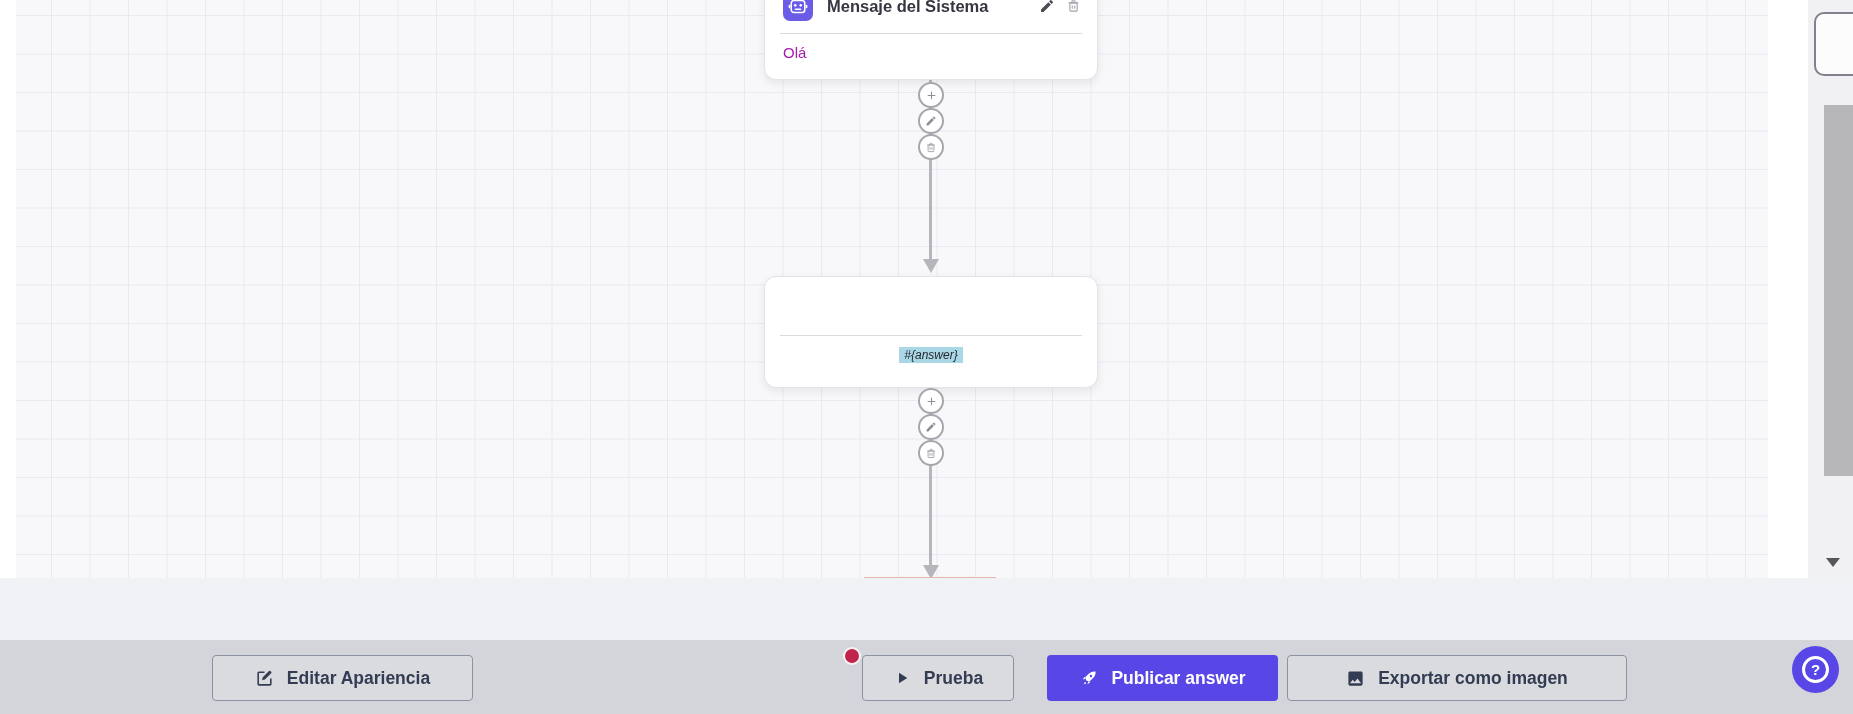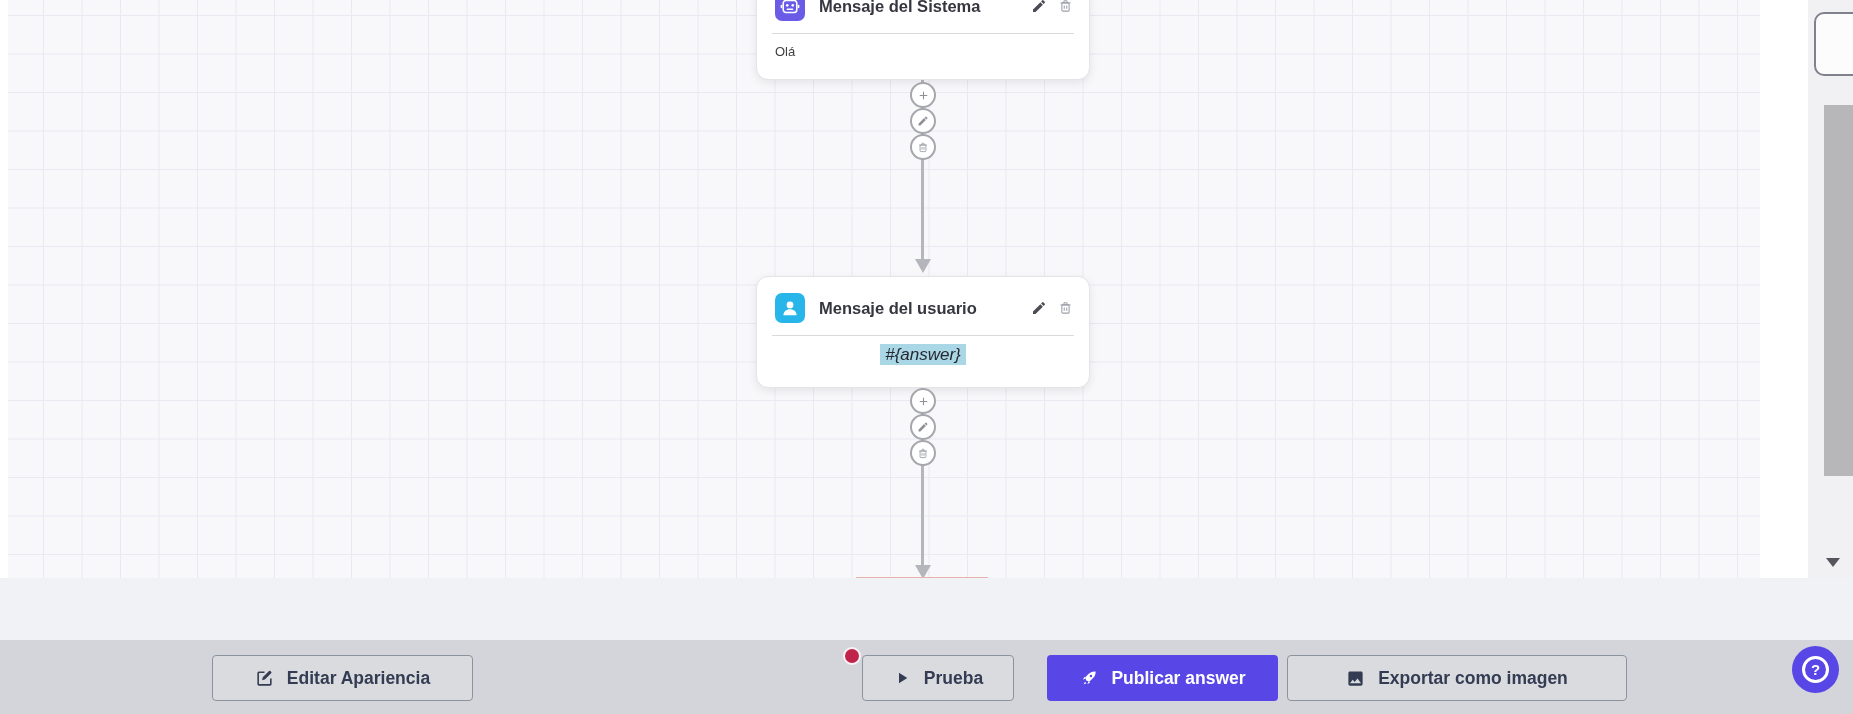--- a/index.html
+++ b/index.html
@@ -1,20 +1,20 @@
 <!DOCTYPE html>
 <html><head>
 <meta charset="utf-8">
 <style>
   * { margin:0; padding:0; box-sizing:border-box; }
   html,body { width:1853px; height:714px; overflow:hidden; background:#fff;
               font-family:"Liberation Sans", sans-serif; position:relative; }
 
   
-  .canvas { position:absolute; left:8px; top:0; width:1752px; height:578px;
+  .canvas { position:absolute; left:16px; top:0; width:1752px; height:578px;
     background-color:#f8f8fa;
     background-image:
       linear-gradient(to right, #e8e9f1 1px, transparent 1px),
       linear-gradient(to bottom, #e8e9f1 1px, transparent 1px);
     background-size:38.5px 38.5px;
     background-position:-3.5px -23.5px; }
 
   
   .node { position:absolute; left:748px; width:334px; background:#fff;
           border:1px solid #e3e3e8; border-radius:12px;
@@ -26,23 +26,23 @@
   .node-icon { width:30px; height:30px; border-radius:7px; flex:0 0 30px;
                display:flex; align-items:center; justify-content:center; }
   .icon-sys  { background:#6b5ce8; }
   .icon-user { background:#27b5ea; }
   .node-title { margin-left:14px; font-size:16.5px; font-weight:700; color:#35363f;
                 flex:1; white-space:nowrap; }
   .hdr-actions { display:flex; gap:11px; align-items:center; }
   .hdr-btn { background:none; border:none; cursor:pointer; padding:0; line-height:0; }
   .node-divider { position:absolute; left:15px; right:15px; top:58px; height:1px;
                   background:#d9dade; }
-  .body-sys  { position:absolute; left:18px; top:69px; font-size:13px; color:#404040; }
+  .body-sys  { position:absolute; left:18px; top:69px; font-size:15px; color:#a21caf; }
   .body-user { position:absolute; left:0; right:0; top:68px; text-align:center; }
-  .var-highlight { font-style:italic; font-size:17px; color:#26272e;
+  .var-highlight { font-style:italic; font-size:12px; color:#26272e;
                    background:#a9d7e6; padding:1px 5px; }
 
   
   .conn { position:absolute; left:913px; width:3px; background:#b5b6bb; }
   .conn-1 { top:80px;  height:179px; }
   .conn-2 { top:388px; height:177px; }
   .conn-arrow { position:absolute; width:0; height:0;
       border-left:8px solid transparent; border-right:8px solid transparent;
       border-top:14px solid #b5b6bb; left:906.5px; }
   .arrow-1 { top:259px; }
@@ -147,44 +147,20 @@
   <button class="action-circle" style="top:134px">
     <svg width="12" height="13" viewBox="0 0 24 24" fill="none" stroke="#9da0a8" stroke-width="1.8">
         <path d="M4 7h16"></path>
         <path d="M9.5 7V4.8c0-.7.6-1.3 1.3-1.3h2.4c.7 0 1.3.6 1.3 1.3V7"></path>
         <rect x="6.2" y="7" width="11.6" height="13.2" rx="1.6"></rect>
         <path d="M10 11v5.5M14 11v5.5"></path>
       </svg>
   </button>
 
   <div class="node node-user">
-    <div class="node-header">
-      <span class="node-icon icon-user">
-        <svg width="22" height="22" viewBox="0 0 24 24">
-          <circle cx="12" cy="8.6" r="3.7" fill="#fff"></circle>
-          <path d="M4.8 20c0-4.2 3.4-6.6 7.2-6.6s7.2 2.4 7.2 6.6z" fill="#fff"></path>
-        </svg>
-      </span>
-      <span class="node-title">Mensaje del usuario</span>
-      <span class="hdr-actions">
-        <button class="hdr-btn">
-          <svg width="16" height="16" viewBox="0 0 24 24">
-            <path d="M3 17.25V21h3.75L17.81 9.94l-3.75-3.75L3 17.25zM20.71 7.04c.39-.39.39-1.02 0-1.41l-2.34-2.34a.9959.9959 0 0 0-1.41 0l-1.83 1.83 3.75 3.75 1.83-1.83z" fill="#4b4c54"></path>
-          </svg>
-        </button>
-        <button class="hdr-btn">
-          <svg width="15" height="16" viewBox="0 0 24 24" fill="none" stroke="#9da0a8" stroke-width="1.7">
-            <path d="M4 7h16"></path>
-              <path d="M9.5 7V4.8c0-.7.6-1.3 1.3-1.3h2.4c.7 0 1.3.6 1.3 1.3V7"></path>
-            <rect x="6.2" y="7" width="11.6" height="13.2" rx="1.6"></rect>
-            <path d="M10 11v5.5M14 11v5.5"></path>
-          </svg>
-        </button>
-      </span>
-    </div>
     <div class="node-divider"></div>
     <div class="body-user">
       <span class="var-highlight">#{answer}</span>
     </div>
   </div>
 
   <button class="action-circle" style="top:388px">
     <svg width="13" height="13" viewBox="0 0 24 24">
         <path d="M11 5h2v14h-2z M5 11h14v2H5z" fill="#8f9096"></path>
       </svg>

